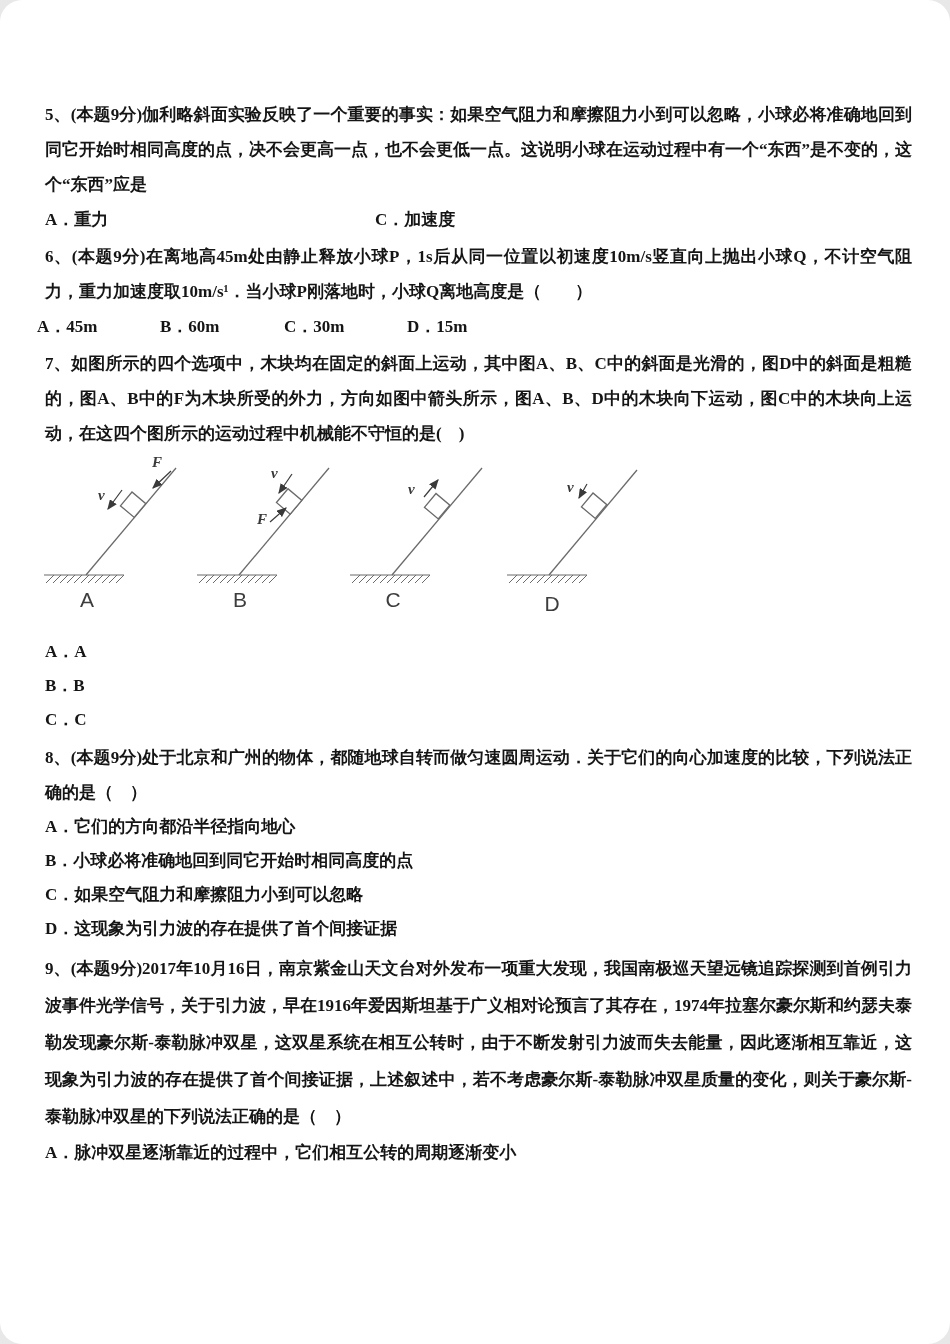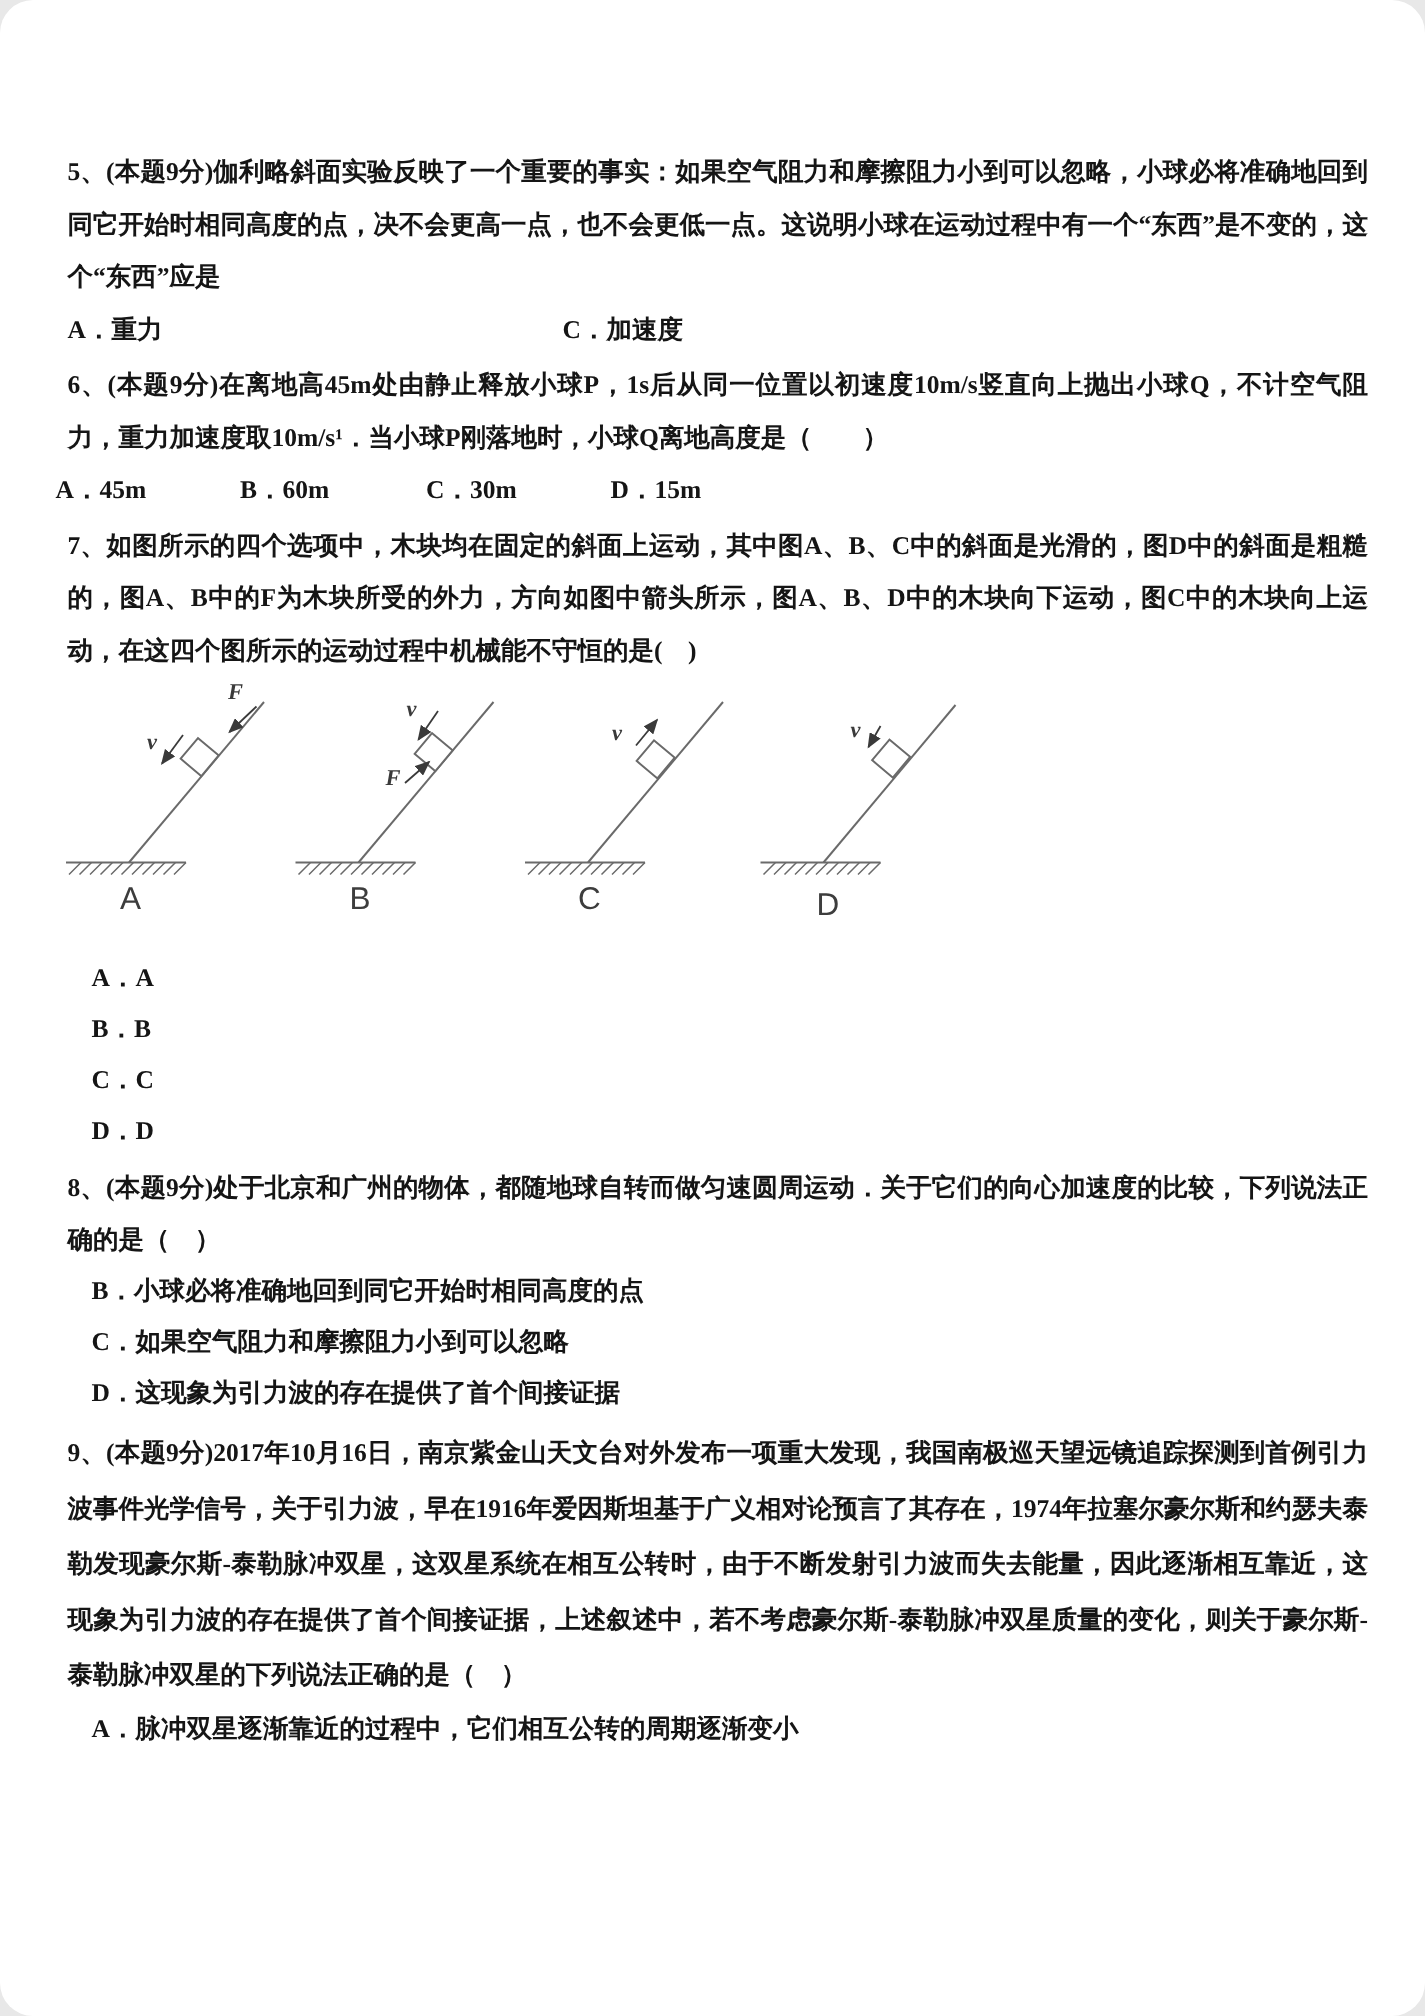--- a/index.html
+++ b/index.html
@@ -15,21 +15,21 @@
     font-size:17px;
     line-height:35px;
     color:#151515;
     text-align:justify;
     overflow:hidden;
     border-radius:22px;
   }
   p.stem{margin:0;}
   .opts-2col{display:grid;grid-template-columns:330px 1fr;}
   .opts-4col{display:grid;grid-template-columns:123px 124px 123px auto;margin-left:-8px;}
-  .opts-list span{display:block;margin-left:16px;}
+  .opts-list span{display:block;}
   .mt2{margin-top:2px;} .mt3{margin-top:3px;} .mt4{margin-top:4px;}
   .q9-stem{line-height:37px;}
   .lh34 span{line-height:34px;}
   .q7opts{margin-top:18px;}
   
   .figure{display:flex;gap:3px;margin-left:-5px;height:165px;margin-top:1px;margin-bottom:0;}
   .diagram{position:relative;width:150px;height:165px;flex:0 0 150px;}
   .diagram svg{position:absolute;left:0;top:0;}
   .vf{
     position:absolute;
@@ -136,27 +136,27 @@
         </svg>
         <span class="vf" style="left:68px;top:28px;">v</span>
         <span class="letter" style="left:40px;top:140px;">D</span>
       </div>
     </div>
 
     <div class="opts-list lh34 q7opts">
       <span>A．A</span>
       <span>B．B</span>
       <span>C．C</span>
-      <span>D．D</span>
     </div>
   </section>
 
   <section class="mt3">
     <p class="stem">8、(本题9分)处于北京和广州的物体，都随地球自转而做匀速圆周运动．关于它们的向心加速度的比较，下列说法正确的是（　）</p>
     <div class="opts-list lh34">
+      <span>A．它们的方向都沿半径指向地心</span>
       <span>B．小球必将准确地回到同它开始时相同高度的点</span>
       <span>C．如果空气阻力和摩擦阻力小到可以忽略</span>
       <span>D．这现象为引力波的存在提供了首个间接证据</span>
     </div>
   </section>
 
   <section class="mt4">
     <p class="stem q9-stem">9、(本题9分)2017年10月16日，南京紫金山天文台对外发布一项重大发现，我国南极巡天望远镜追踪探测到首例引力波事件光学信号，关于引力波，早在1916年爱因斯坦基于广义相对论预言了其存在，1974年拉塞尔豪尔斯和约瑟夫泰勒发现豪尔斯-泰勒脉冲双星，这双星系统在相互公转时，由于不断发射引力波而失去能量，因此逐渐相互靠近，这现象为引力波的存在提供了首个间接证据，上述叙述中，若不考虑豪尔斯-泰勒脉冲双星质量的变化，则关于豪尔斯-泰勒脉冲双星的下列说法正确的是（　）</p>
     <div class="opts-list">
       <span>A．脉冲双星逐渐靠近的过程中，它们相互公转的周期逐渐变小</span>

